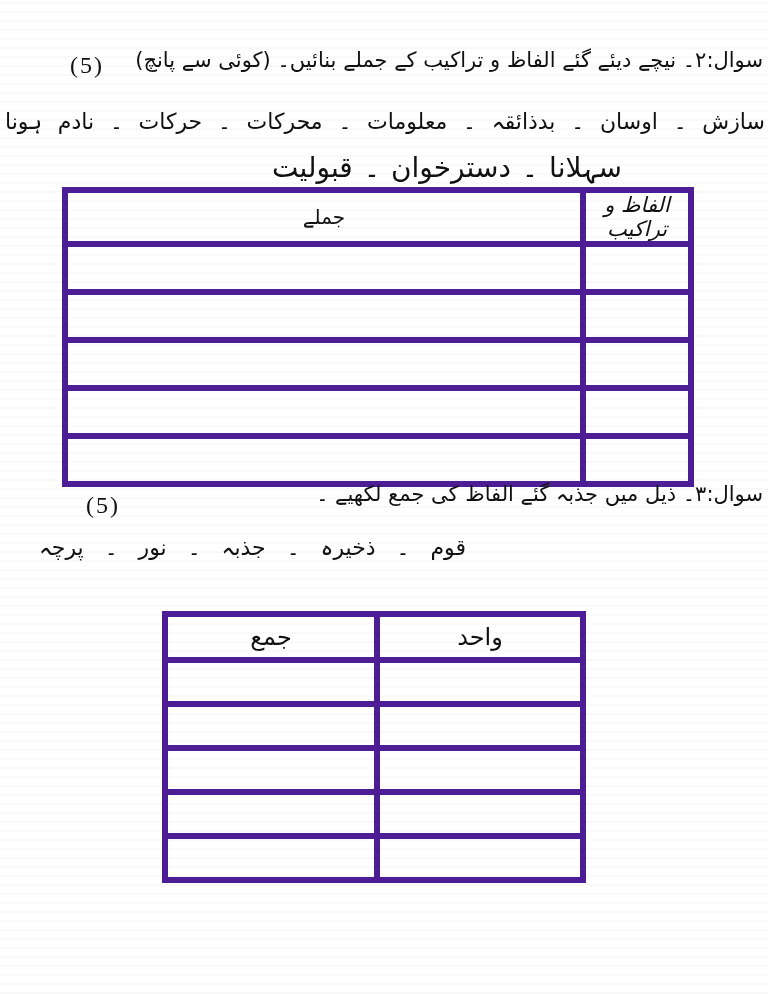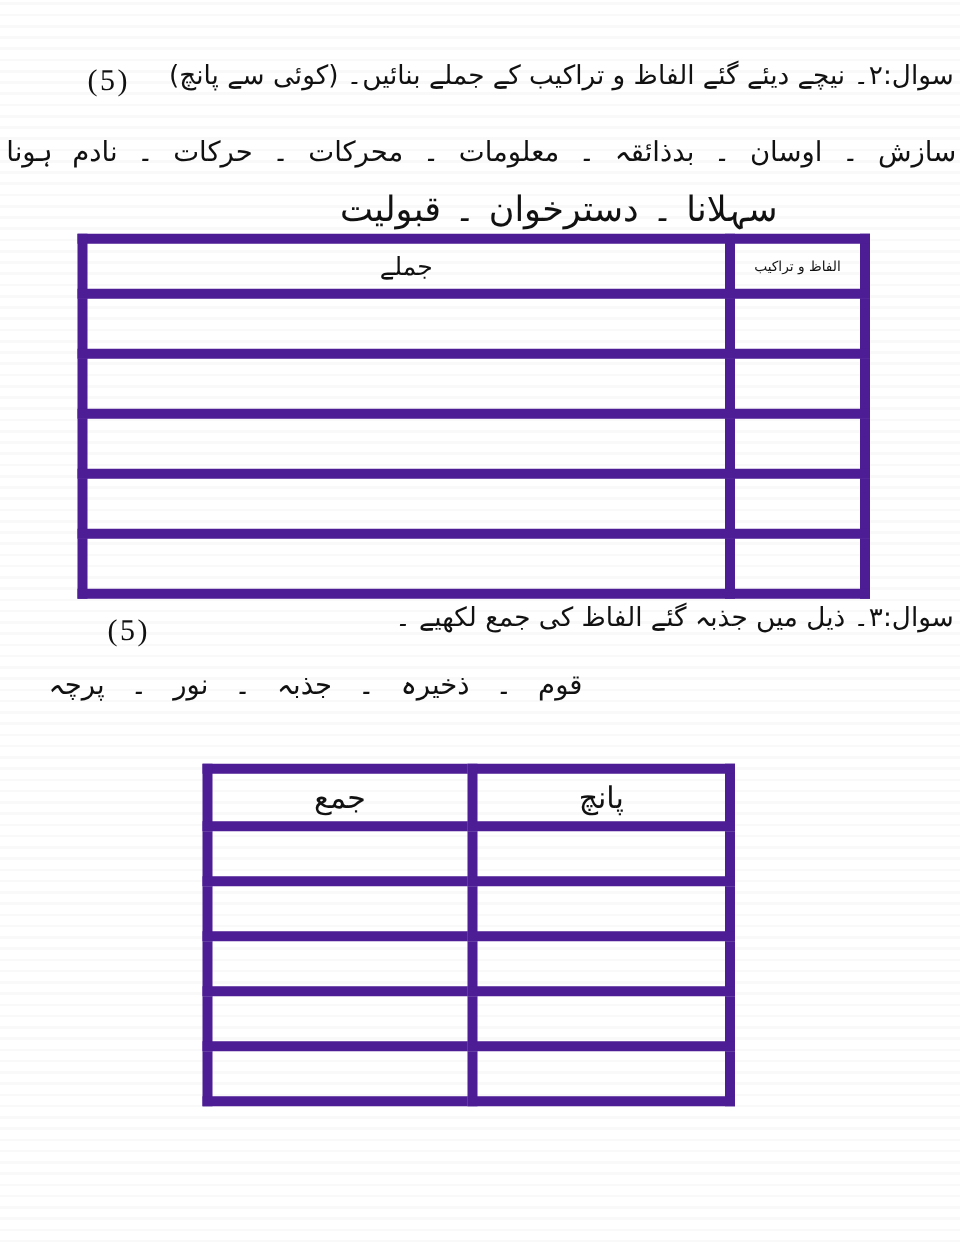--- a/index.html
+++ b/index.html
@@ -57,33 +57,33 @@
     white-space:nowrap;
     word-spacing:14px;
   }
   table.sheet{
     border-collapse:collapse;
     direction:rtl;
     table-layout:fixed;
     border:3px solid #141414;
   }
   table.sheet th, table.sheet td{
-    border:8px solid #4c1d95;
+    border:6px solid #4c1d95;
     padding:0;
     text-align:center;
     vertical-align:middle;
     font-weight:normal;
   }
   #table-sentences{left:62px;top:187px;width:626px;}
   #table-sentences thead tr{height:44px;}
   #table-sentences tbody tr{height:48px;}
   #table-sentences .col-words{width:108px;}
   #table-sentences .col-sentences{width:518px;}
   #table-sentences th{font-size:20px;}
-  #table-sentences th.words-head{font-size:11px;}
+  #table-sentences th.words-head{font-size:21px;font-style:italic;}
 
   #table-plural{left:162px;top:611px;width:418px;}
   #table-plural thead tr{height:46px;}
   #table-plural tbody tr{height:44px;}
   #table-plural .col-singular{width:206px;}
   #table-plural .col-plural{width:212px;}
   #table-plural th{font-size:24px;}
 </style>
 </head>
 <body>
@@ -137,21 +137,21 @@
 
 <div class="abs urdu wordbank-q3" style="top:535px;right:302px;">قوم ۔ ذخیرہ ۔ جذبہ ۔ نور ۔ پرچہ</div>
 
 <table class="sheet abs" id="table-plural">
   <colgroup>
     <col class="col-singular">
     <col class="col-plural">
   </colgroup>
   <thead>
     <tr>
-      <th class="urdu">پانچ</th>
+      <th class="urdu">واحد</th>
       <th class="urdu">جمع</th>
     </tr>
   </thead>
   <tbody>
       <tr>
         <td></td>
         <td></td>
       </tr>
       <tr>
         <td></td>

